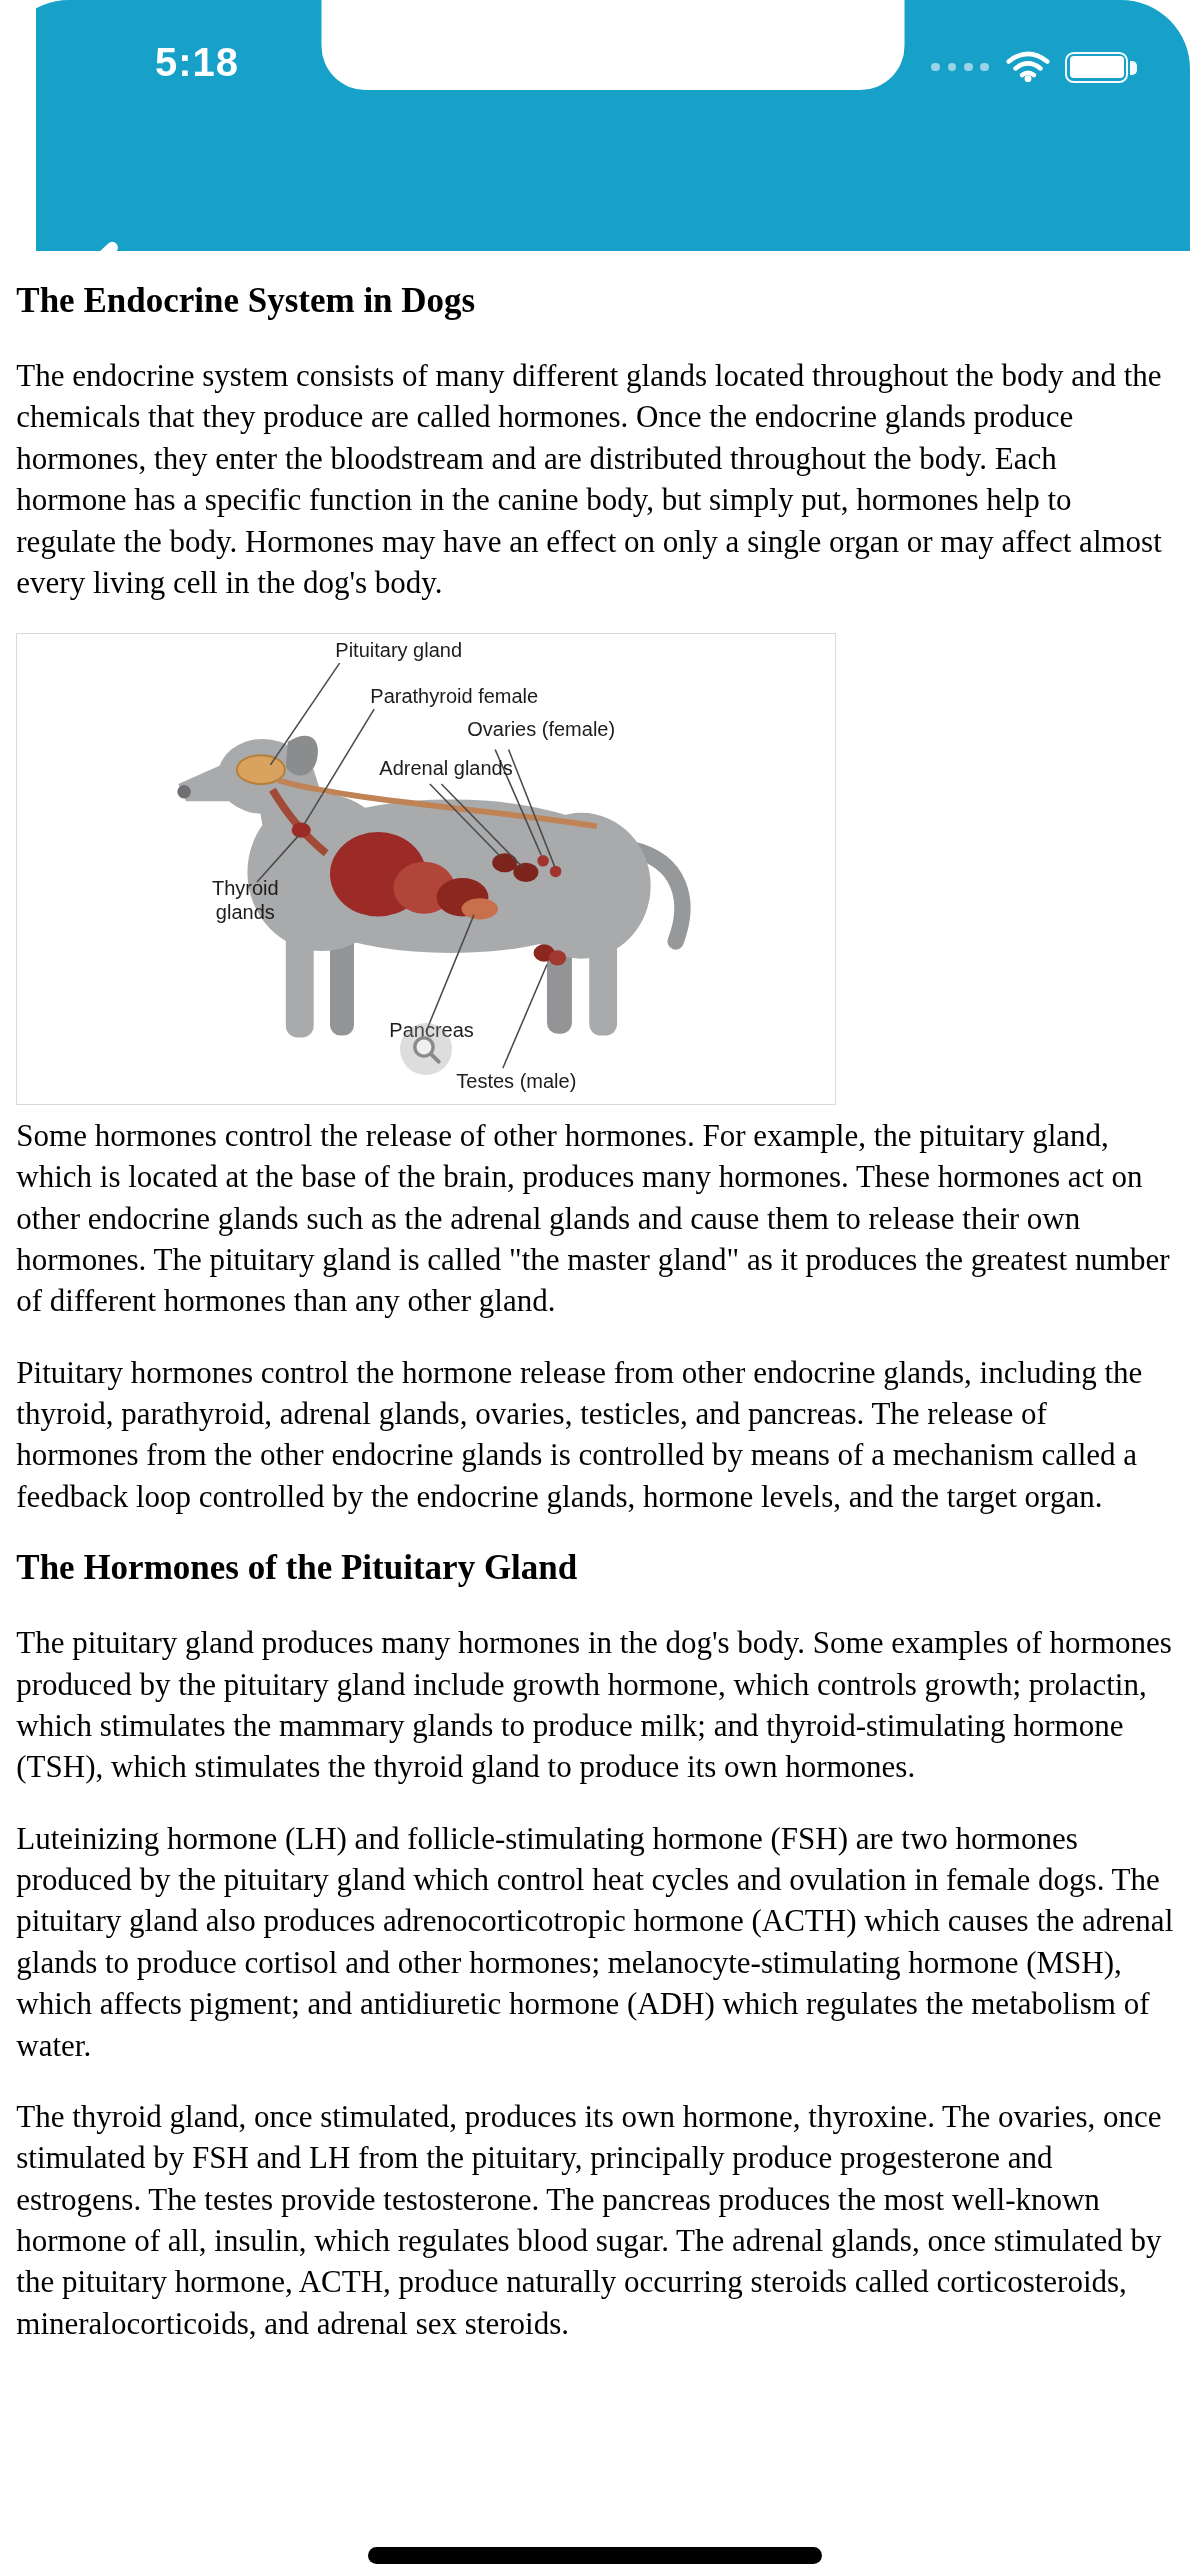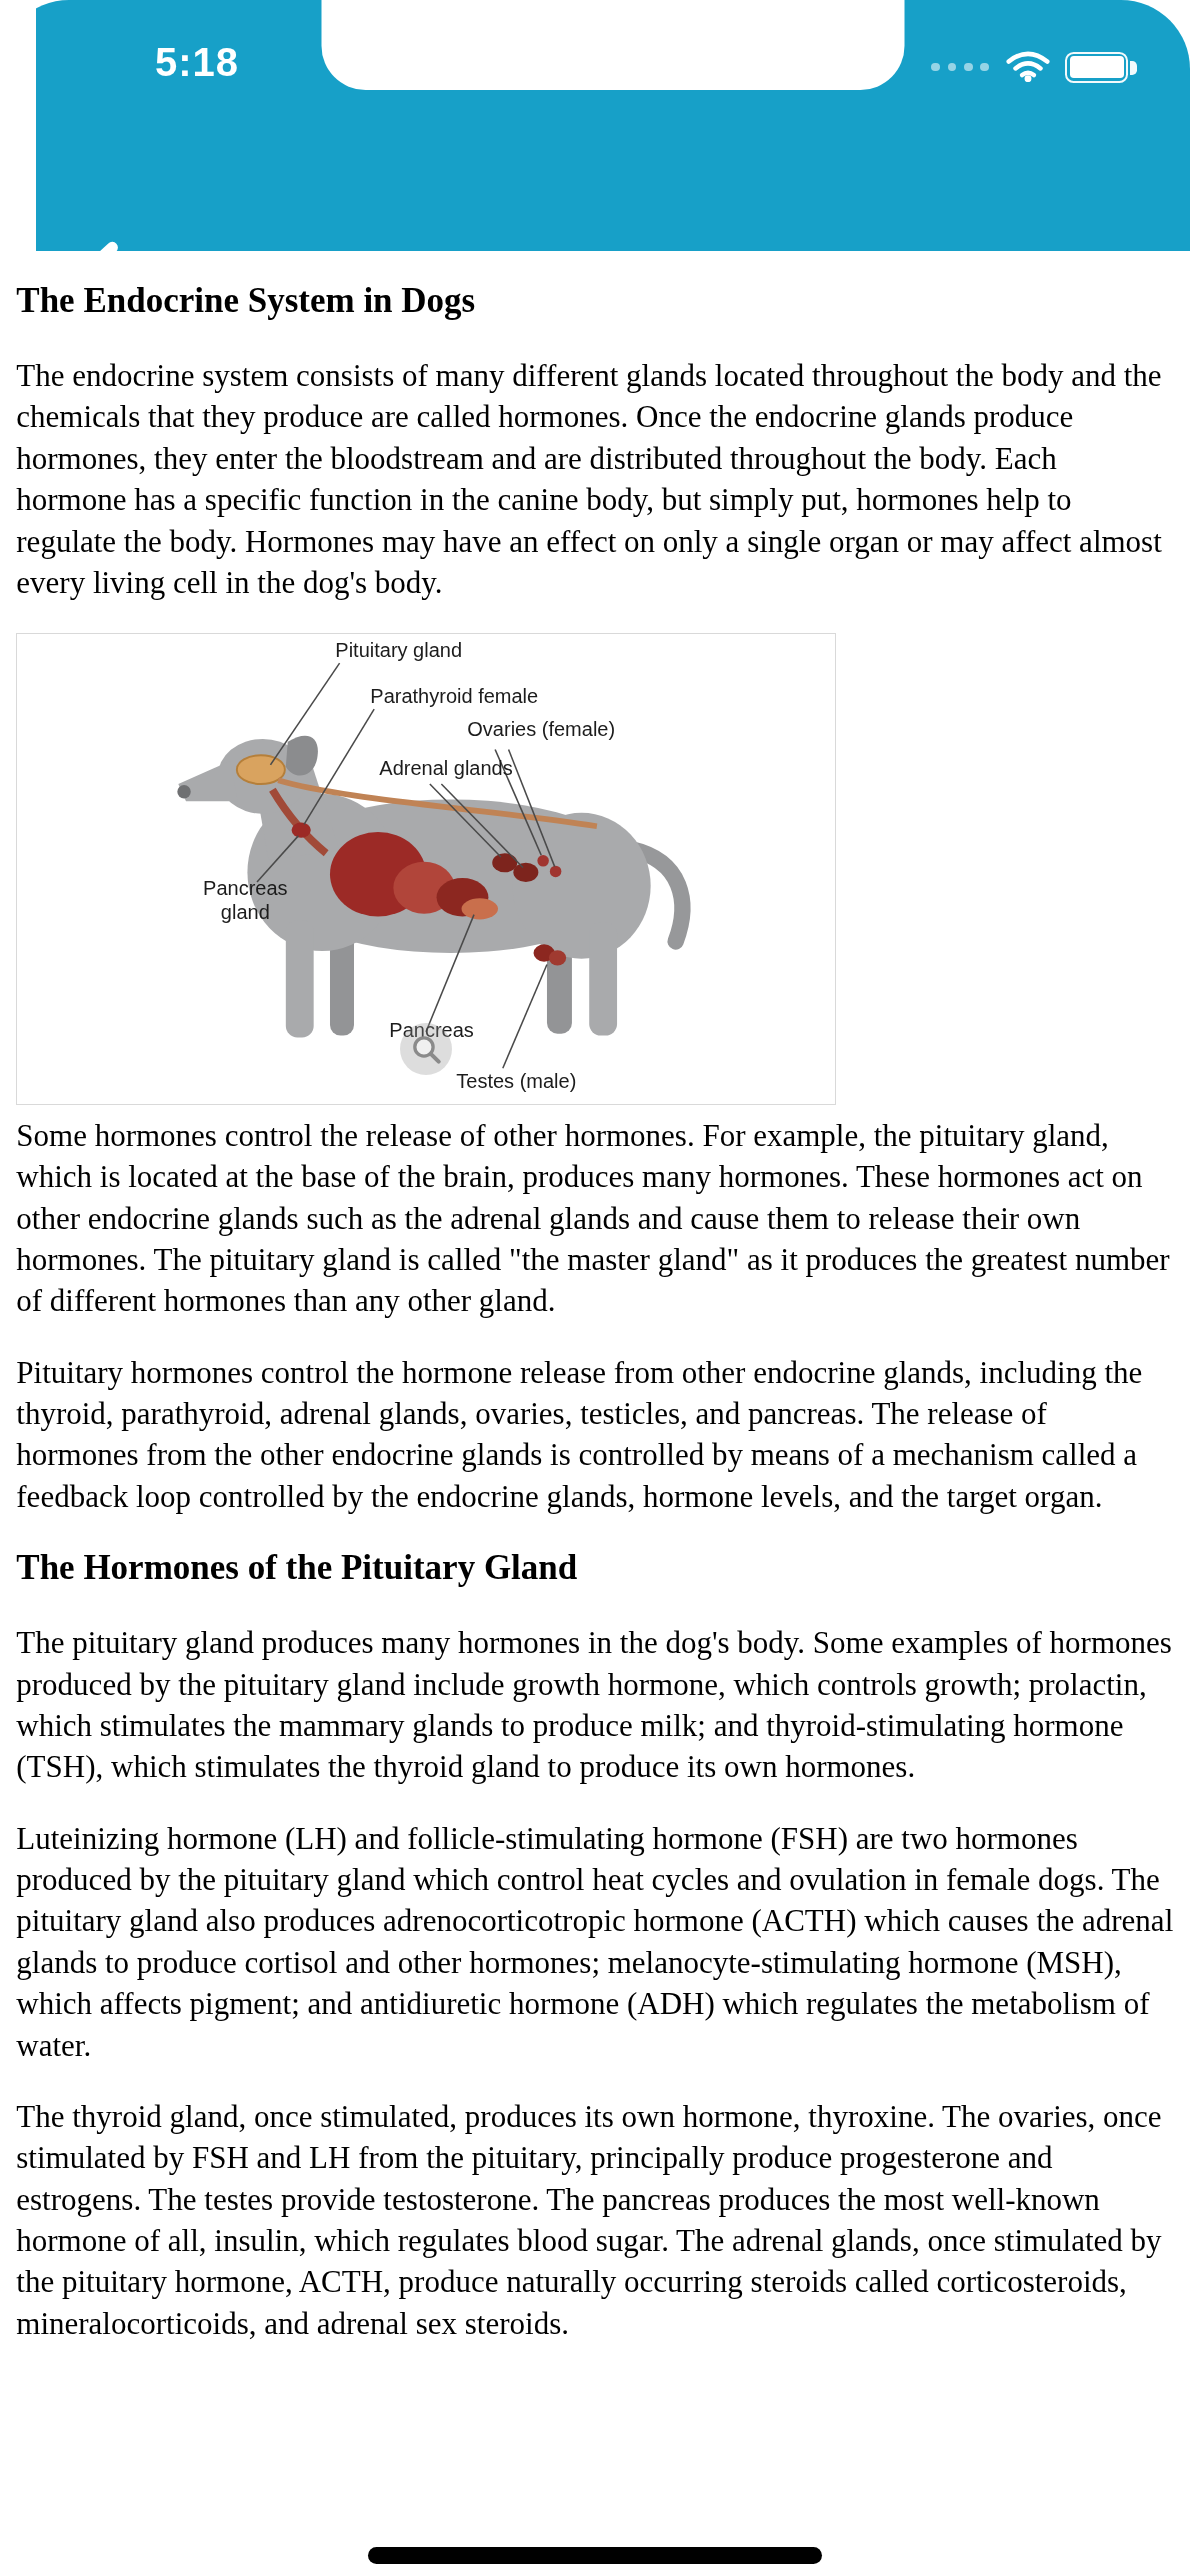--- a/index.html
+++ b/index.html
@@ -141,21 +141,21 @@
             <line x1="250" y1="258" x2="293" y2="210"></line>
             <line x1="426" y1="414" x2="476" y2="292"></line>
             <line x1="506" y1="452" x2="552" y2="344"></line>
           </g>
         </svg>
 
         <div class="fig-label" style="left:318px;top:4.8px">Pituitary gland</div>
         <div class="fig-label" style="left:353px;top:51px">Parathyroid female</div>
         <div class="fig-label" style="left:450px;top:84px">Ovaries (female)</div>
         <div class="fig-label" style="left:362px;top:123px">Adrenal glands</div>
-        <div class="fig-label fig-label--wrap" style="left:180px;top:243px;width:96px">Pancreas gland</div>
+        <div class="fig-label fig-label--wrap" style="left:180px;top:243px;width:96px">Thyroid glands</div>
         <div class="fig-label" style="left:372px;top:385px">Pancreas</div>
         <div class="fig-label" style="left:439px;top:436px">Testes (male)</div>
 
         <button class="magnifier-btn">
           <svg width="33" height="33" viewBox="0 0 26 26">
             <circle cx="11" cy="11" r="7.2" fill="rgba(255,255,255,0.55)" stroke="#8a8a8a" stroke-width="2.6"></circle>
             <line x1="16.4" y1="16.4" x2="22.6" y2="22.6" stroke="#8a8a8a" stroke-width="3.2" stroke-linecap="round"></line>
           </svg>
         </button>
       </figure>

